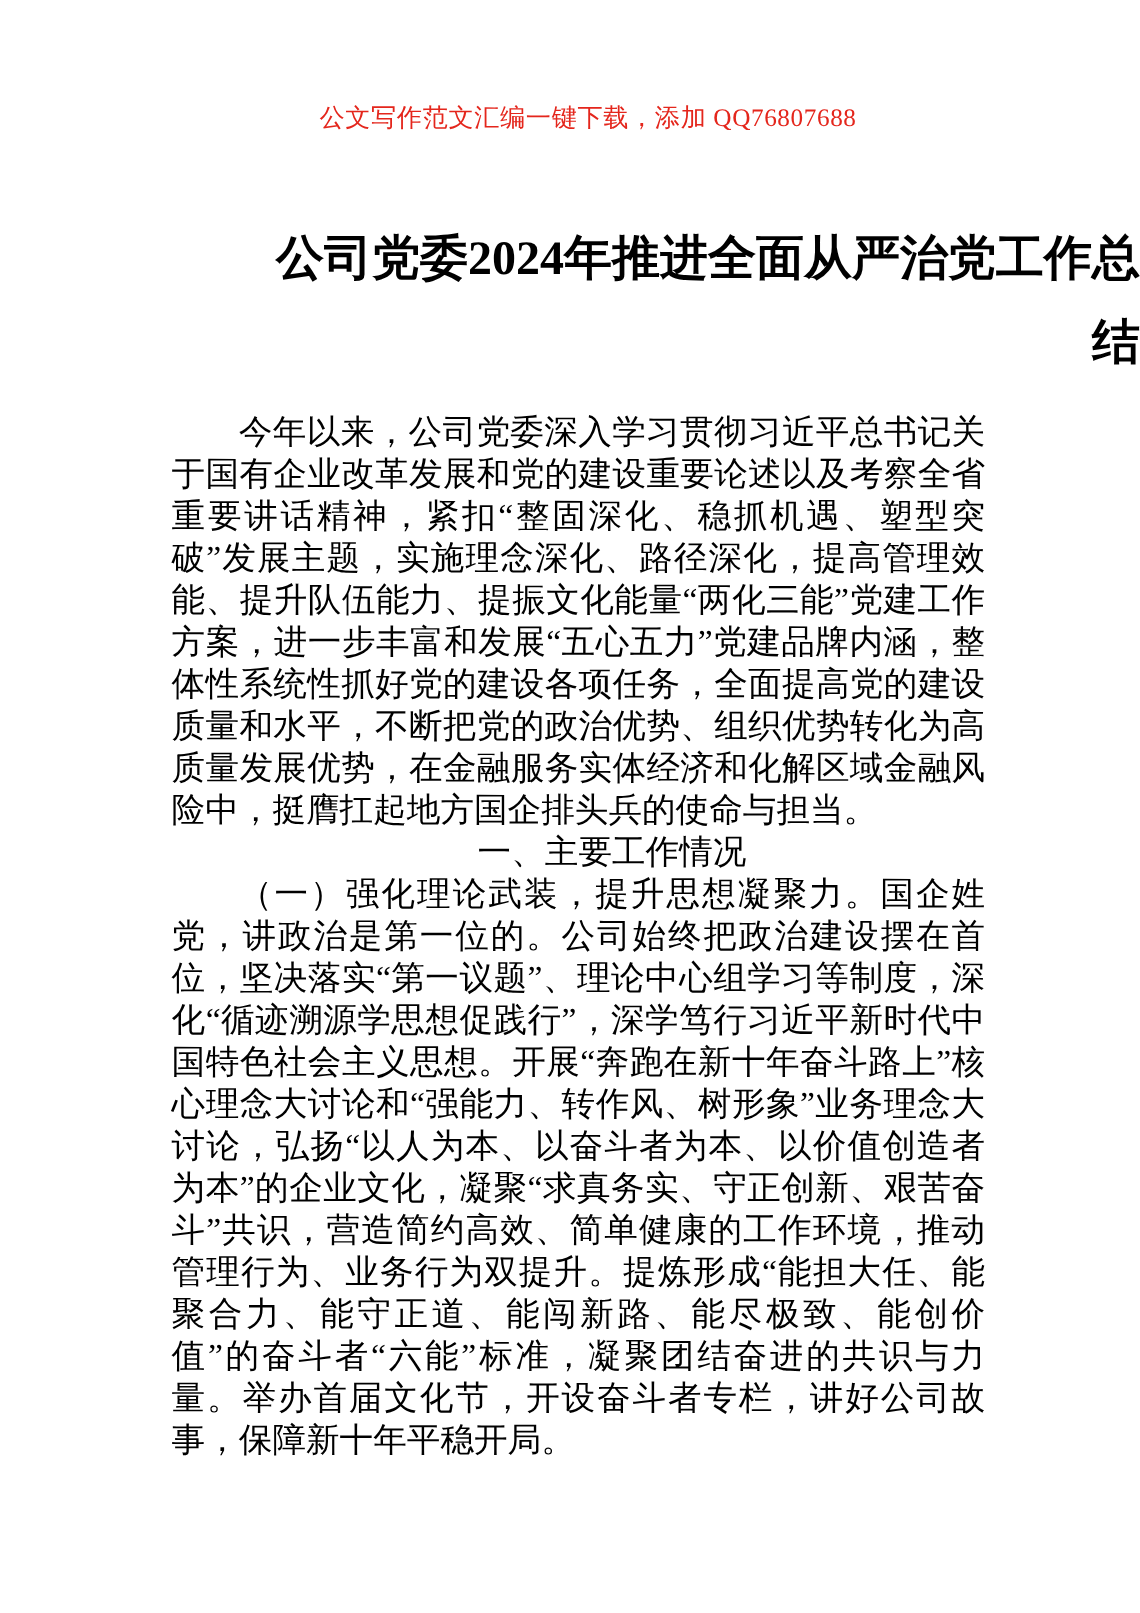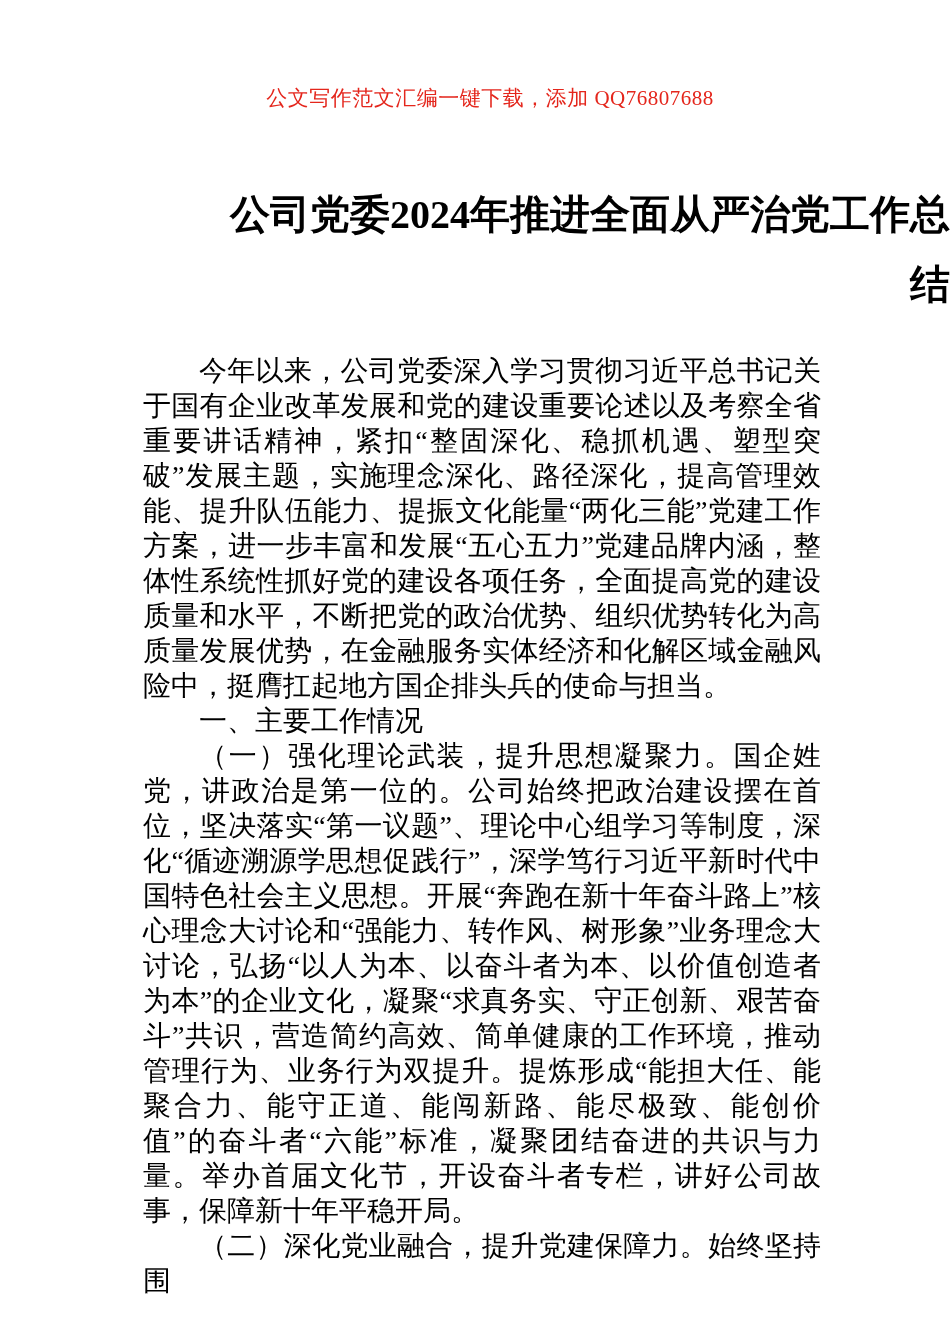--- a/index.html
+++ b/index.html
@@ -32,50 +32,49 @@
     font-size: 40px;
     line-height: 70px;
     font-weight: bold;
     font-family: "Liberation Serif", "DejaVu Serif", sans-serif;
   }
   .doc-title .title-line {
     display: block;
     text-align: right;
   }
   .doc-body {
-    margin-top: 33px;
+    margin-top: 23px;
     padding-left: 143px;
     padding-right: 129px;
   }
   .doc-body p {
     margin: 0;
     font-size: 28px;
     line-height: 35px;
     text-align: justify;
     text-justify: inter-character;
     text-indent: 2em;
     word-break: break-all;
     font-family: "Liberation Serif", "DejaVu Serif", sans-serif;
   }
   .doc-body p.section-heading {
-    text-align: left;
+    text-align: center;
   }
 </style>
 </head>
 <body>
 
 <div class="page">
 
   <div class="promo-banner" style="color: rgb(228, 38, 28); padding-left: 30px;">公文写作范文汇编一键下载，添加 QQ76807688</div>
 
   <div class="doc-title">
     <span class="title-line">公司党委2024年推进全面从严治党工作总</span>
     <span class="title-line">结</span>
   </div>
 
   <div class="doc-body">
     <p>今年以来，公司党委深入学习贯彻习近平总书记关于国有企业改革发展和党的建设重要论述以及考察全省重要讲话精神，紧扣“整固深化、稳抓机遇、塑型突破”发展主题，实施理念深化、路径深化，提高管理效能、提升队伍能力、提振文化能量“两化三能”党建工作方案，进一步丰富和发展“五心五力”党建品牌内涵，整体性系统性抓好党的建设各项任务，全面提高党的建设质量和水平，不断把党的政治优势、组织优势转化为高质量发展优势，在金融服务实体经济和化解区域金融风险中，挺膺扛起地方国企排头兵的使命与担当。</p>
     <p class="section-heading">一、主要工作情况</p>
     <p>（一）强化理论武装，提升思想凝聚力。国企姓党，讲政治是第一位的。公司始终把政治建设摆在首位，坚决落实“第一议题”、理论中心组学习等制度，深化“循迹溯源学思想促践行”，深学笃行习近平新时代中国特色社会主义思想。开展“奔跑在新十年奋斗路上”核心理念大讨论和“强能力、转作风、树形象”业务理念大讨论，弘扬“以人为本、以奋斗者为本、以价值创造者为本”的企业文化，凝聚“求真务实、守正创新、艰苦奋斗”共识，营造简约高效、简单健康的工作环境，推动管理行为、业务行为双提升。提炼形成“能担大任、能聚合力、能守正道、能闯新路、能尽极致、能创价值”的奋斗者“六能”标准，凝聚团结奋进的共识与力量。举办首届文化节，开设奋斗者专栏，讲好公司故事，保障新十年平稳开局。</p>
-    <p>（二）深化党业融合，提升党建保障力。始终坚持围</p>
   </div>
 
 </div>
 
 </body></html>

